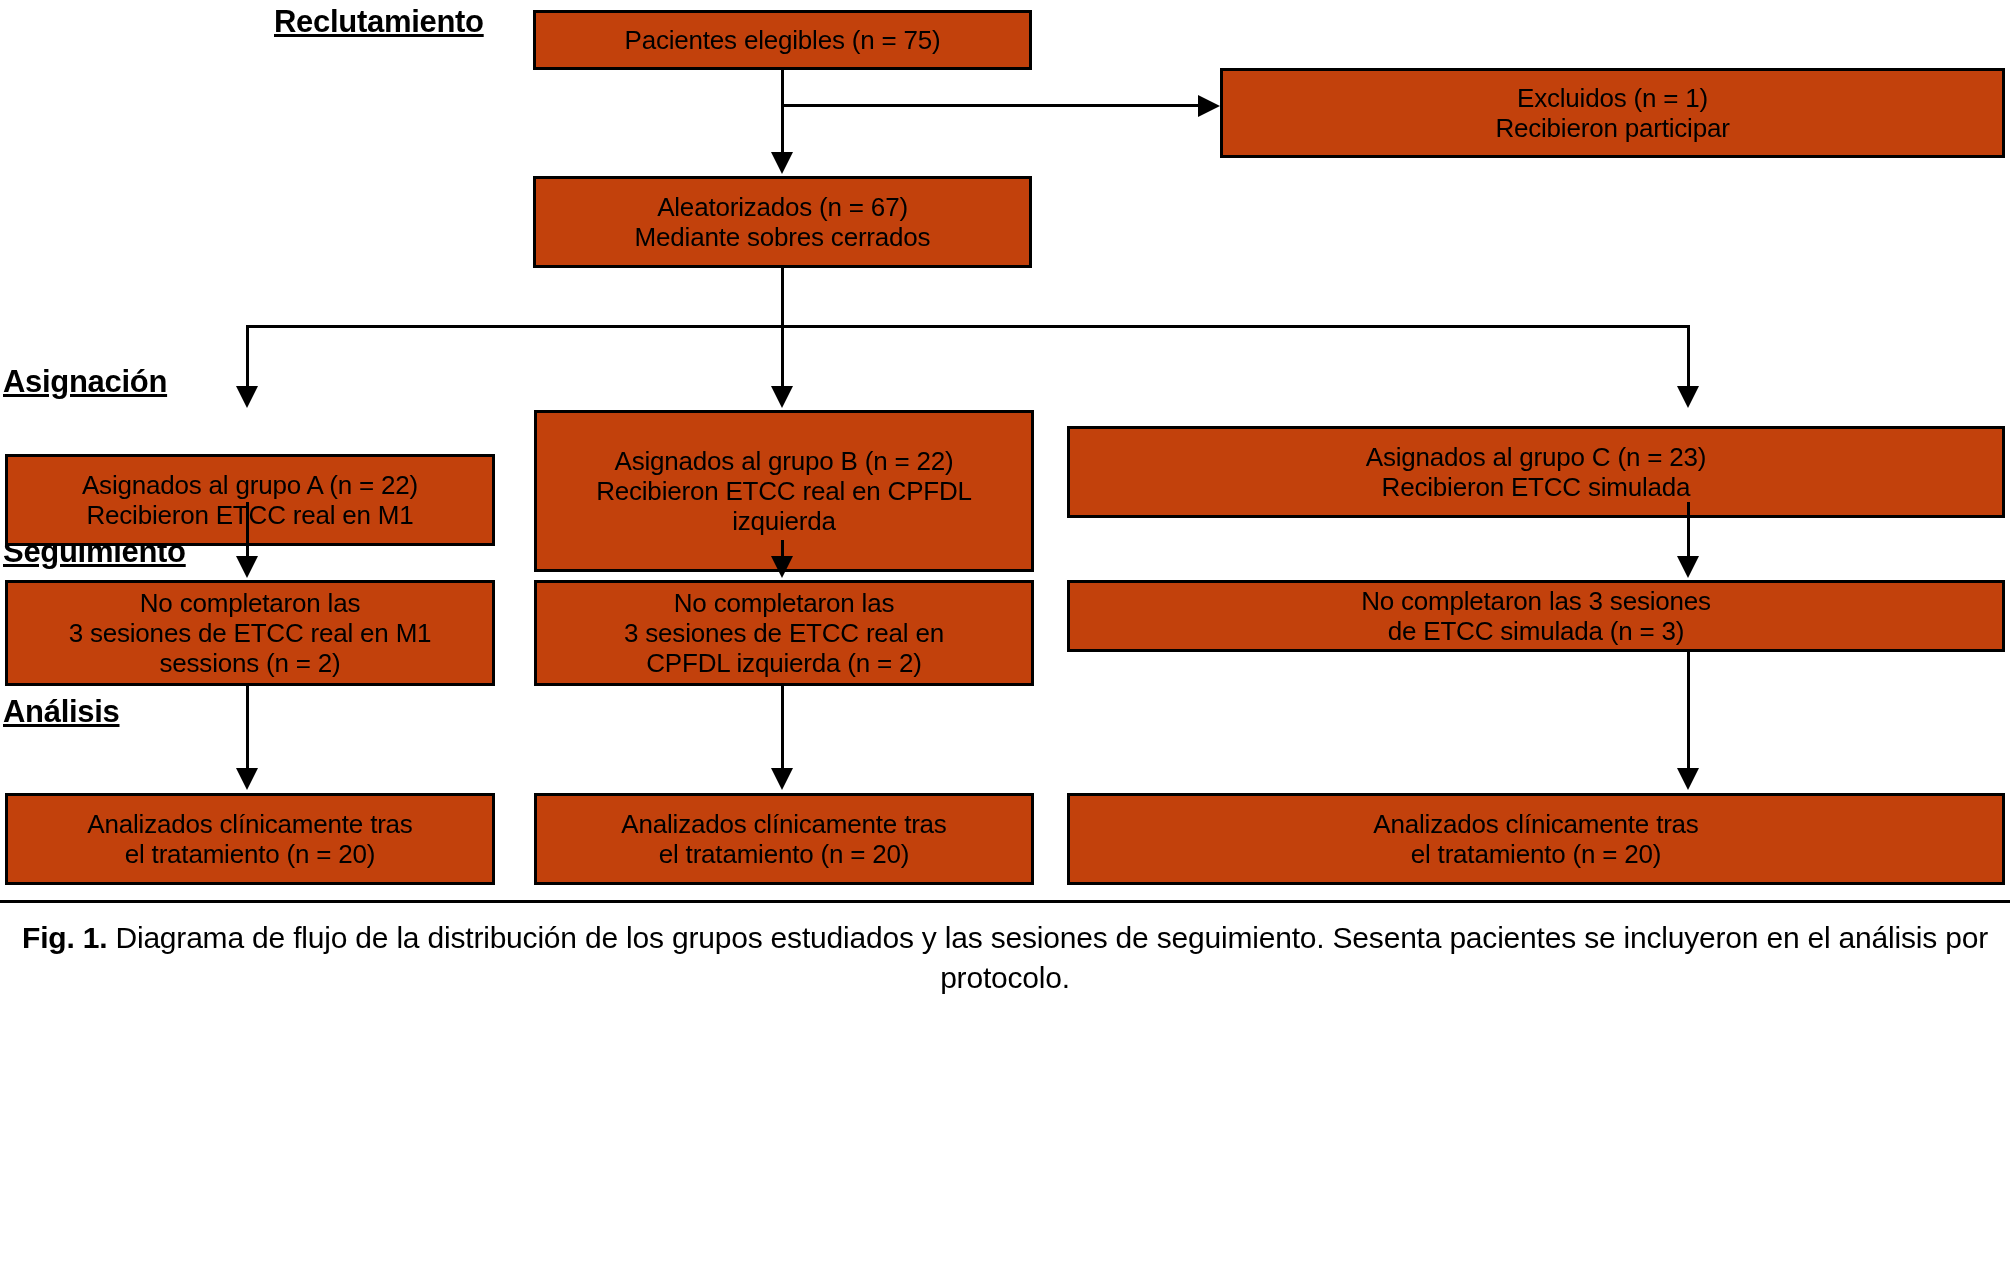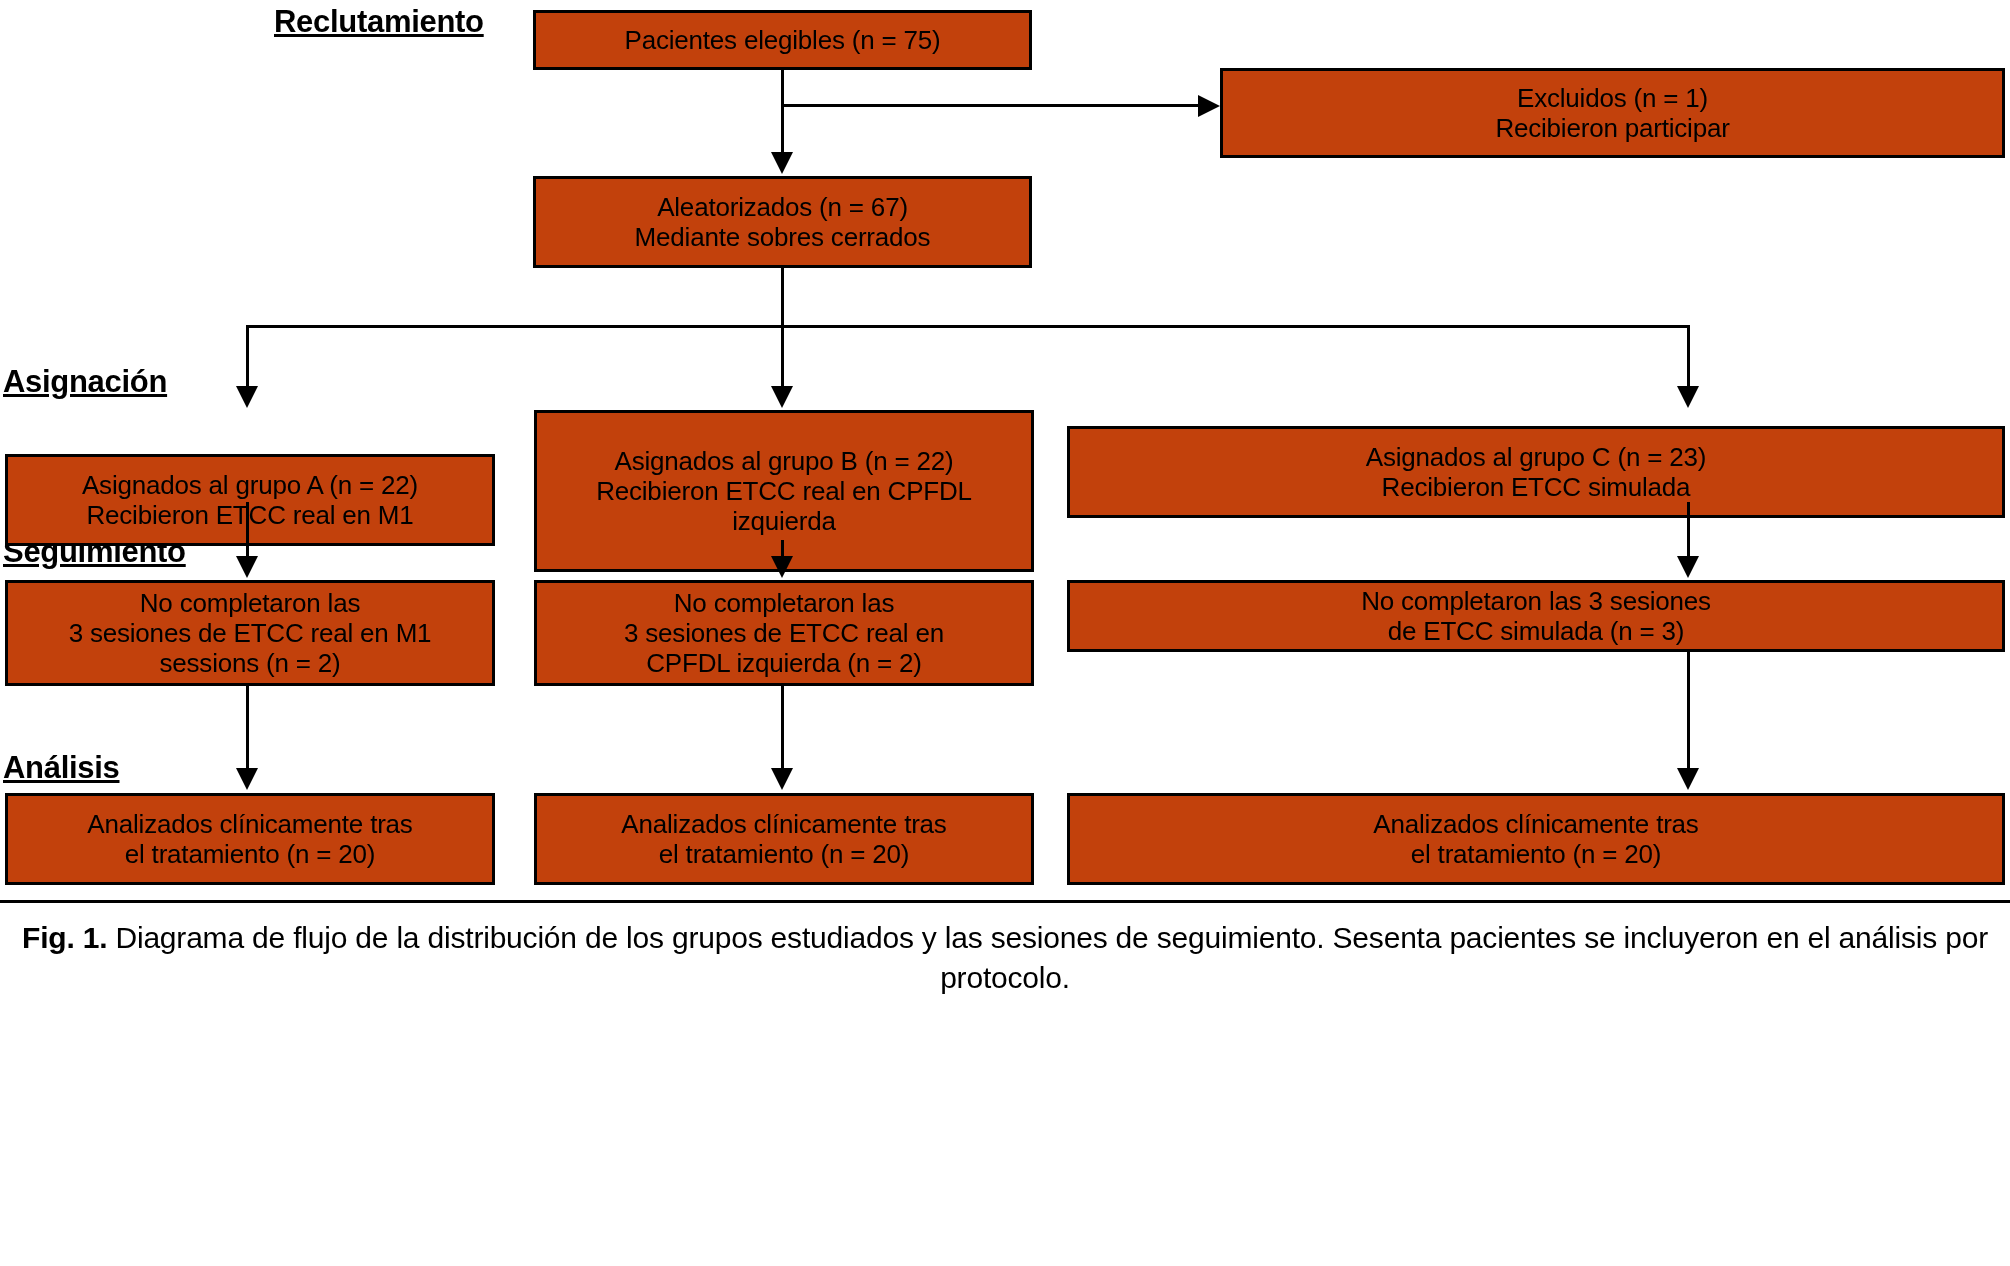--- a/index.html
+++ b/index.html
@@ -88,21 +88,21 @@
 <body>
 
 <div id="page">
 
   <div class="stage-label" style="left:274px;top:6px;">Reclutamiento</div>
 
   <div class="stage-label" style="left:3px;top:366px;">Asignación</div>
 
   <div class="stage-label" style="left:3px;top:536px;">Seguimiento</div>
 
-  <div class="stage-label" style="left:3px;top:752px;">Análisis</div>
+  <div class="stage-label" style="left:3px;top:696px;">Análisis</div>
 
   <div class="box" style="left:533px;top:10px;width:499px;height:60px;">
     <span class="ln">Pacientes elegibles (n = 75)</span>
   </div>
 
   <div class="vline" style="left:781px;top:70px;height:85px;"></div>
   <div class="arrow-down" style="left:771px;top:152px;"></div>
 
   <div class="hline" style="left:781px;top:104px;width:425px;"></div>
   <div class="arrow-right" style="left:1198px;top:95px;"></div>

